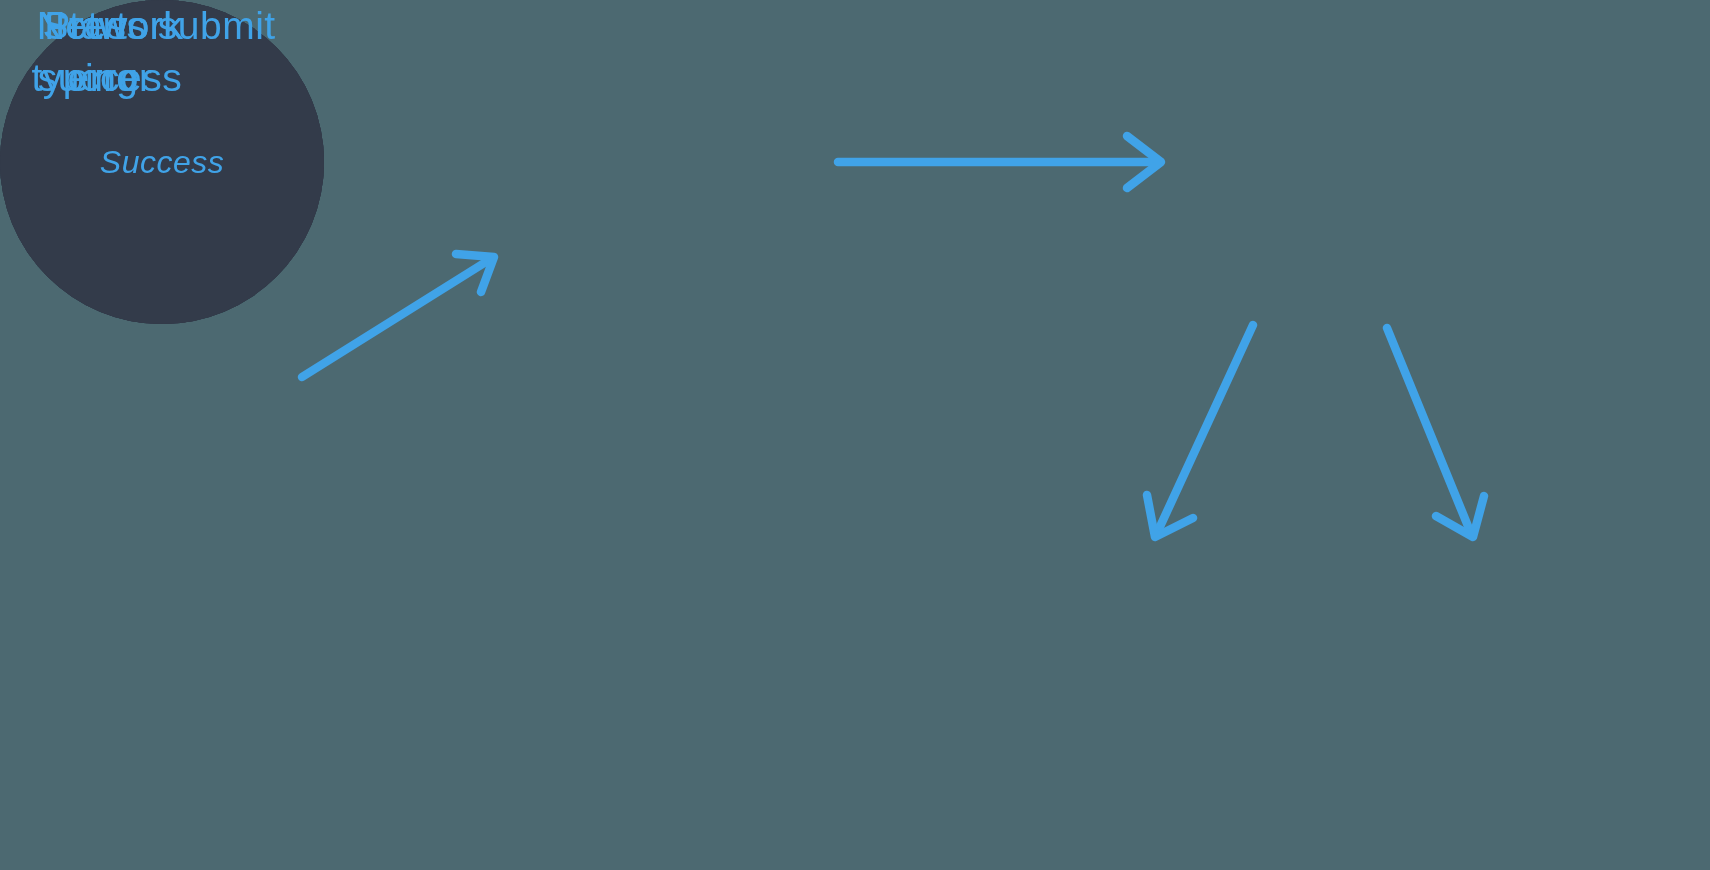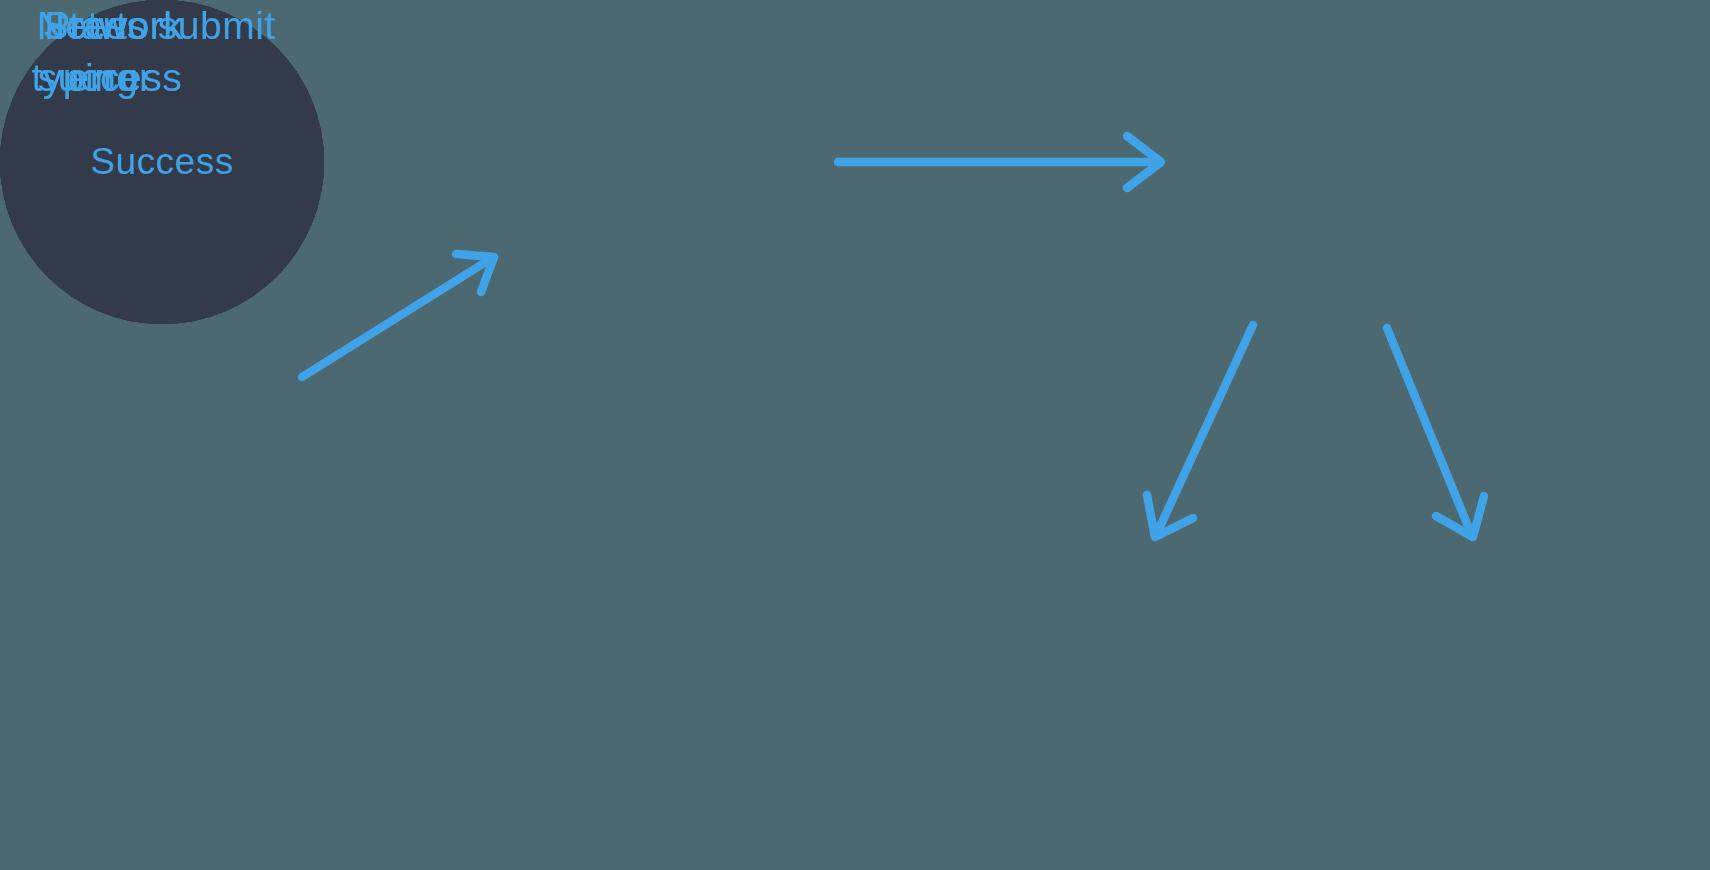--- a/index.html
+++ b/index.html
@@ -17,23 +17,24 @@
   }
   .node{
     position:absolute;
     width:324px;height:324px;
     border-radius:50%;
     background:var(--node,#333B4A);
     display:flex;align-items:center;justify-content:center;
   }
   .node span{
     color:var(--accent,#40A3E8);
-    font-size:37px;
+    font-size:32px;
     letter-spacing:0.5px;
     white-space:nowrap;
+    font-style:italic;
   }
   .edge-label{
     position:absolute;
     color:var(--accent,#40A3E8);
     font-size:39px;
     letter-spacing:0.5px;
     line-height:52px;
     text-align:center;
   }
   svg.arrows{

